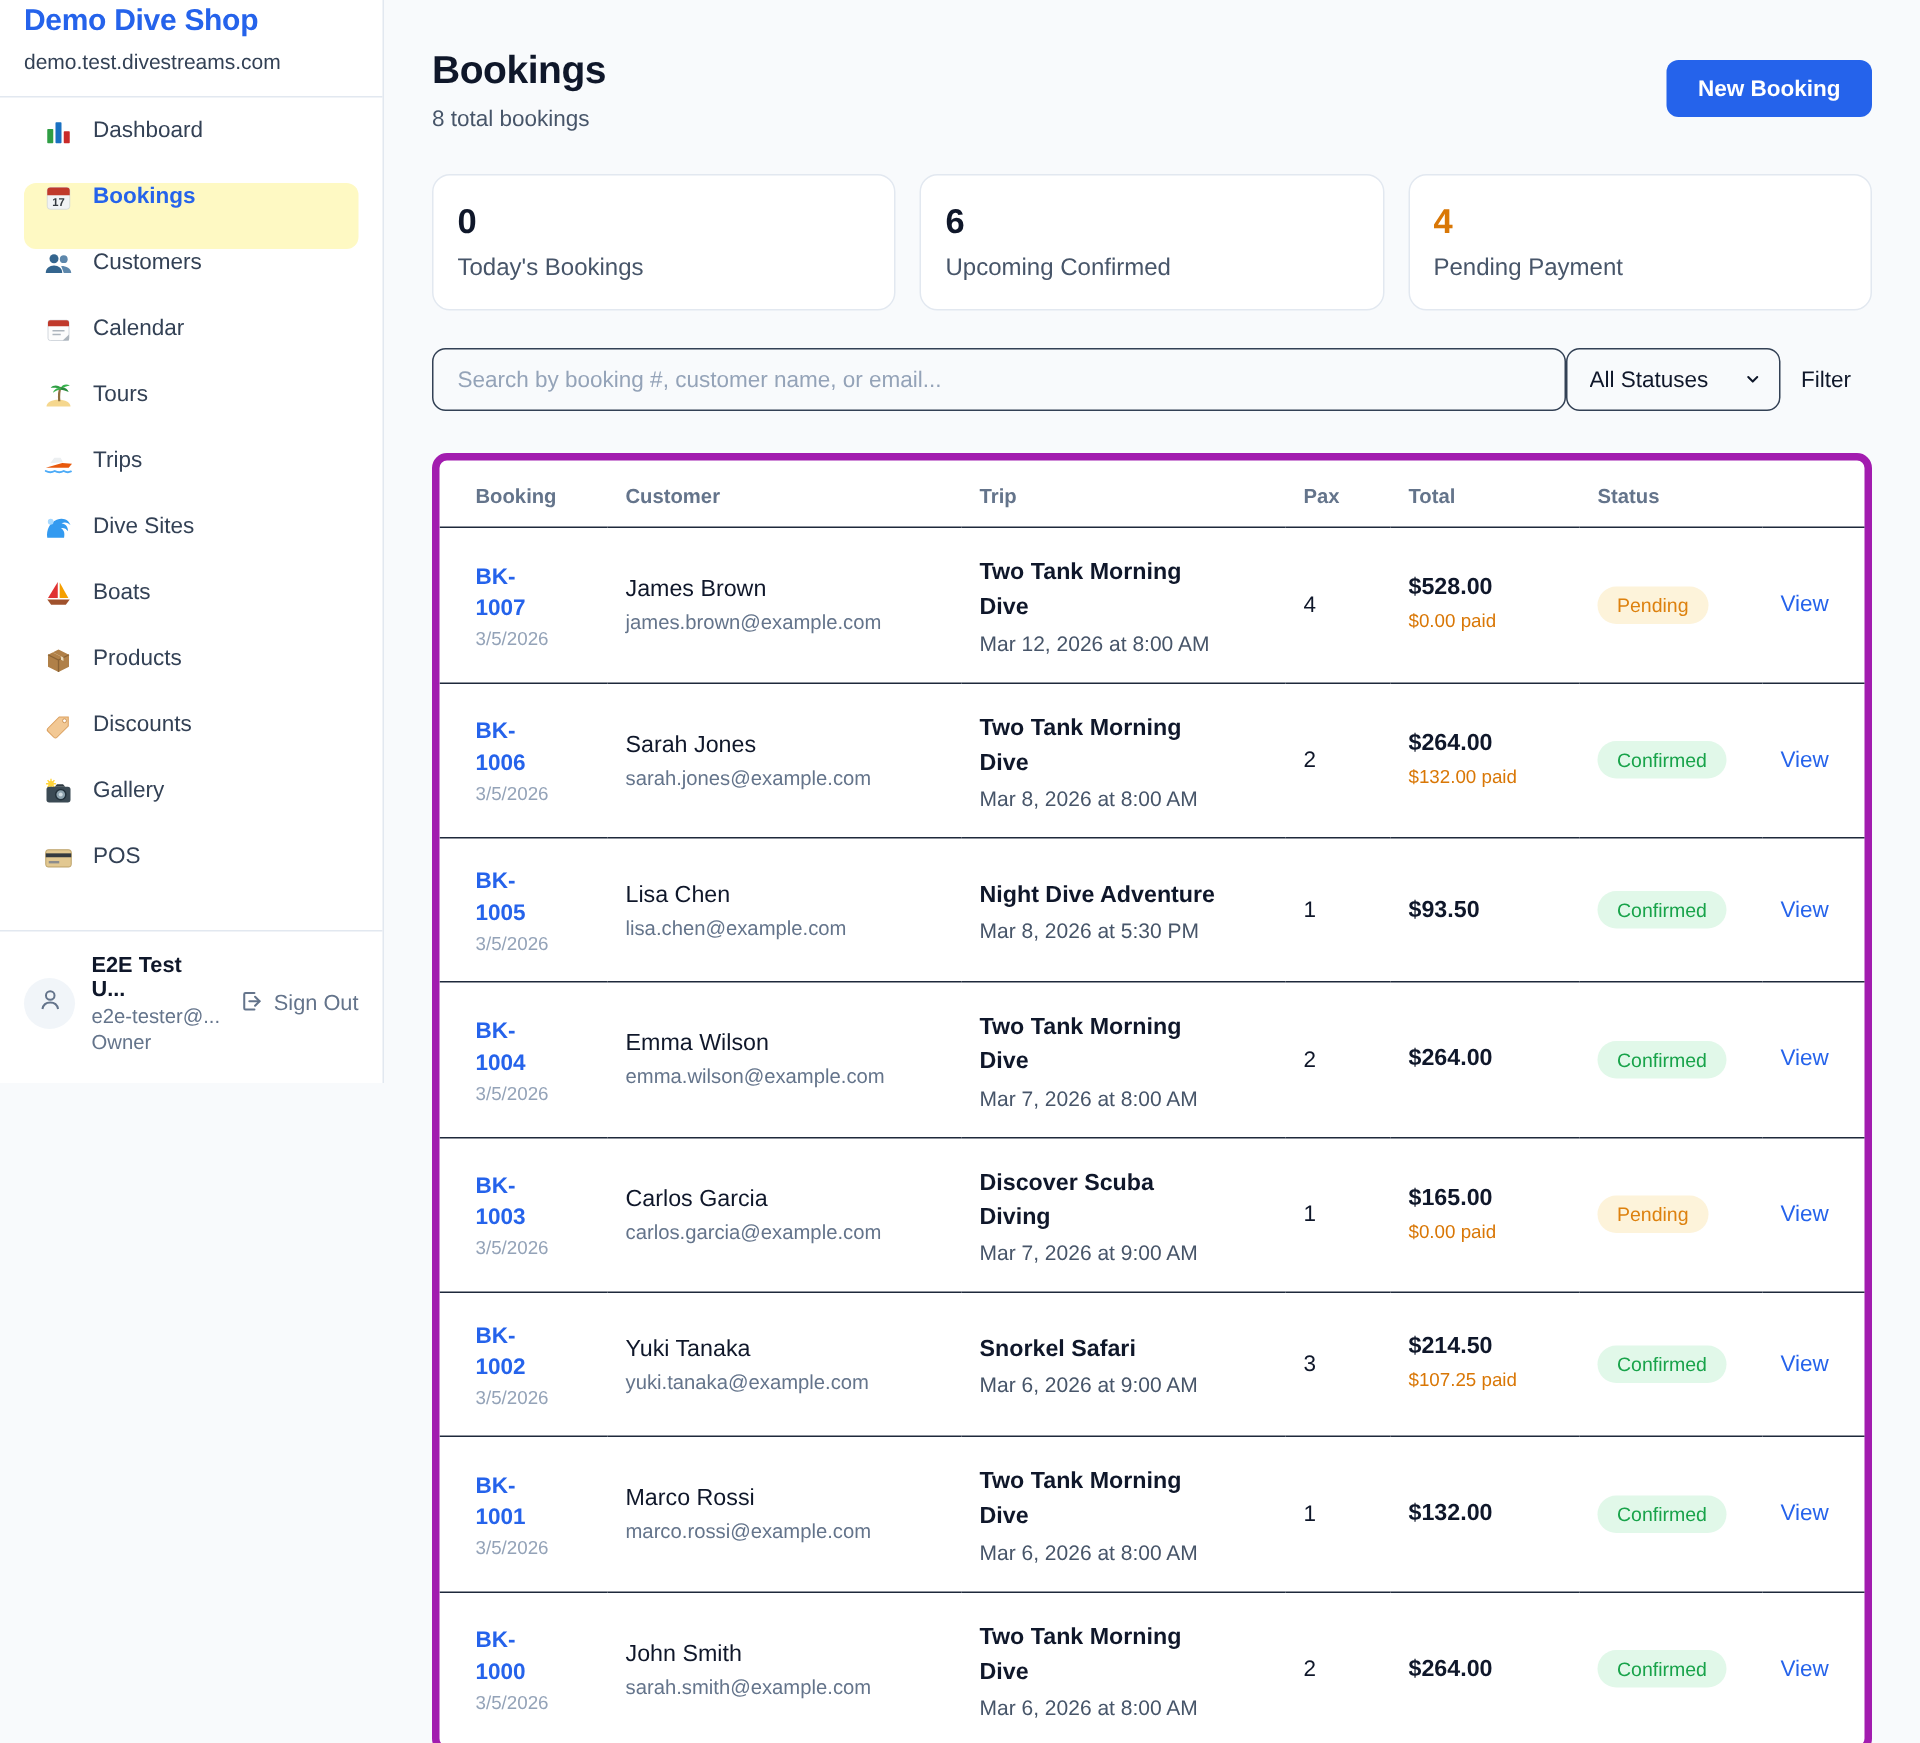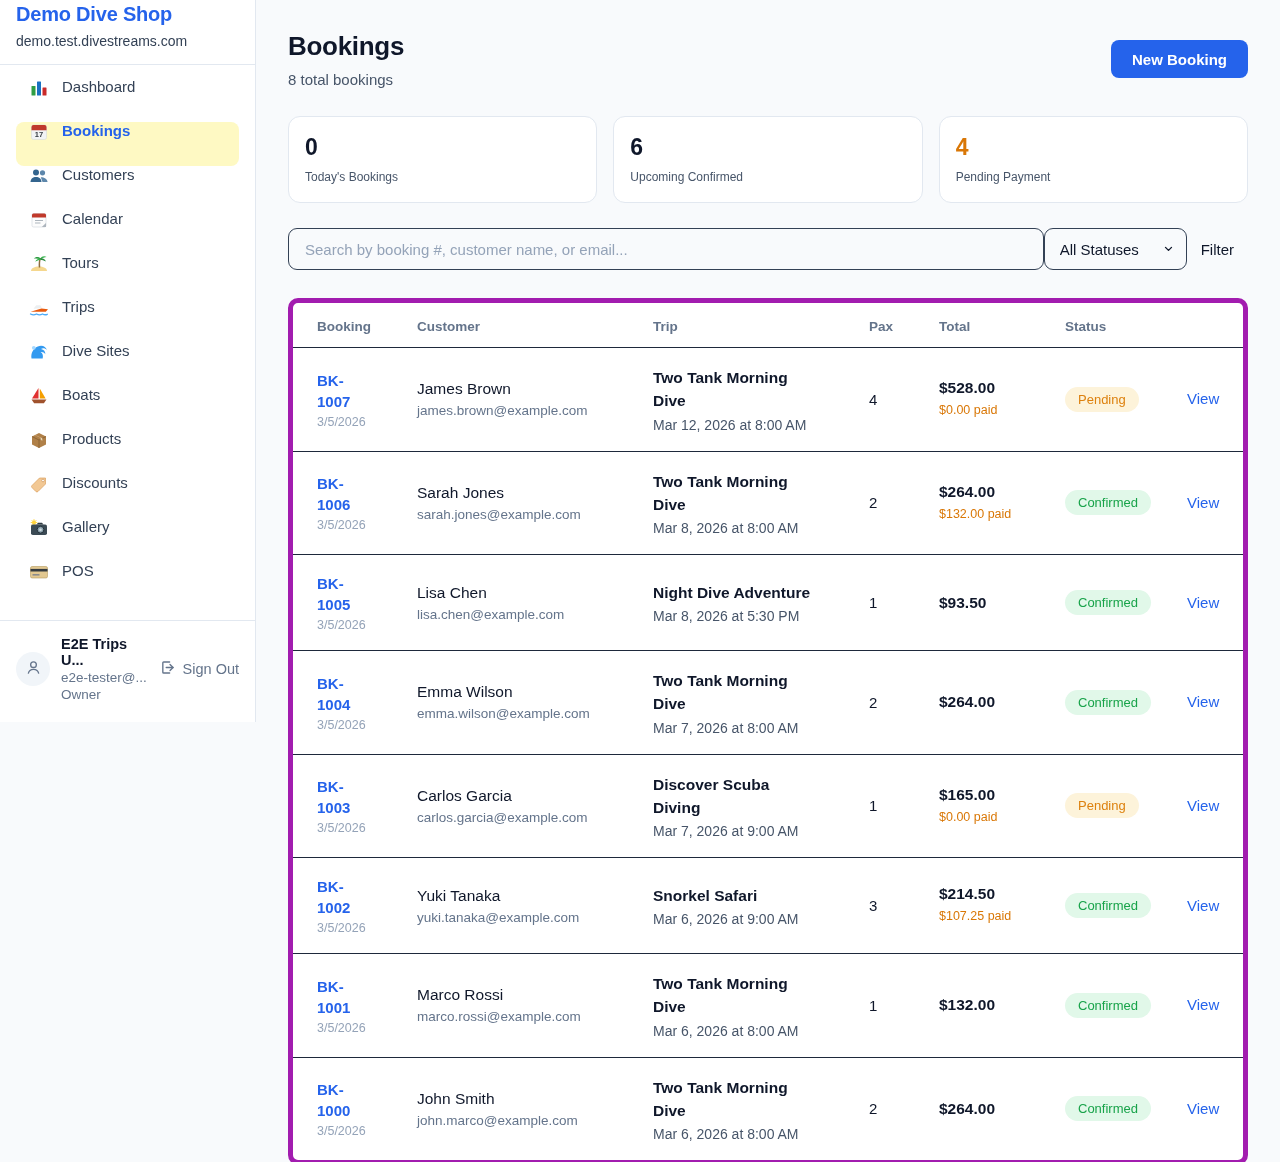--- a/index.html
+++ b/index.html
@@ -53,21 +53,21 @@
     font-size:15px; font-weight:bold; font-family:inherit; padding:0 21px; height:38px;
     margin-top:9px; cursor:pointer;
   }
 
   .stats-row { display:flex; gap:16px; margin-top:28px; }
   .stat-card {
     flex:1; background:#fff; border:1px solid #e2e8f0; border-radius:12px;
     padding:17px 16px 18px;
   }
   .stat-value { font-size:23px; font-weight:bold; color:#0f172a; }
-  .stat-label { font-size:12px; color:#475569; margin-top:9px; }
+  .stat-label { font-size:16px; color:#475569; margin-top:9px; }
 
   .filter-row { display:flex; align-items:center; gap:0; margin-top:25px; }
   .search-input {
     flex:1; height:42px; border:1.5px solid #334155; border-radius:9px;
     background:transparent; padding:0 16px; font-size:15px; font-family:inherit; color:#0f172a;
   }
   .search-input::placeholder { color:#94a3b8; }
   .select-wrap { position:relative; }
   .status-select {
     -webkit-appearance:none; appearance:none; height:42px; min-width:143px;
@@ -255,21 +255,21 @@
   </a>
       </nav>
     <div class="user-panel">
       <div class="avatar">
         <span><svg viewBox="0 0 20 20" fill="none" stroke="#64748b" stroke-width="1.4">
               <circle cx="10" cy="7" r="3"></circle>
               <path d="M4.5 16.5c.6-3 2.9-4.5 5.5-4.5s4.9 1.5 5.5 4.5"></path>
             </svg></span>
       </div>
       <div class="user-info">
-        <div class="user-name">E2E Trips U...</div>
+        <div class="user-name">E2E Test U...</div>
         <div class="user-email">e2e-tester@...</div>
         <div class="user-role">Owner</div>
       </div>
       <button class="signout-btn">
         <span><svg viewBox="0 0 20 20" fill="none" stroke="#64748b" stroke-width="1.6" stroke-linecap="round" stroke-linejoin="round">
               <path d="M12.5 3.5H5.5a1 1 0 0 0-1 1v11a1 1 0 0 0 1 1h7"></path>
               <path d="M13 6.5 16.5 10 13 13.5"></path>
               <path d="M8.5 10h8"></path>
             </svg></span>
         <span>Sign Out</span>
@@ -512,21 +512,21 @@
       <a class="view-link">View</a>
     </td>
   </tr>
             <tr class="booking-row">
     <td class="cell-booking">
       <a class="bk-link">BK-1000</a>
       <div class="bk-date">3/5/2026</div>
     </td>
     <td class="cell-customer">
       <div class="cust-name">John Smith</div>
-      <div class="cust-email">john.marco@example.com</div>
+      <div class="cust-email">sarah.smith@example.com</div>
     </td>
     <td class="cell-trip">
       <div class="trip-name">Two Tank Morning Dive</div>
       <div class="trip-date">Mar 6, 2026 at 8:00 AM</div>
     </td>
     <td class="cell-pax">2</td>
     <td class="cell-total">
       <div class="total-amount">$264.00</div>
 
     </td>

